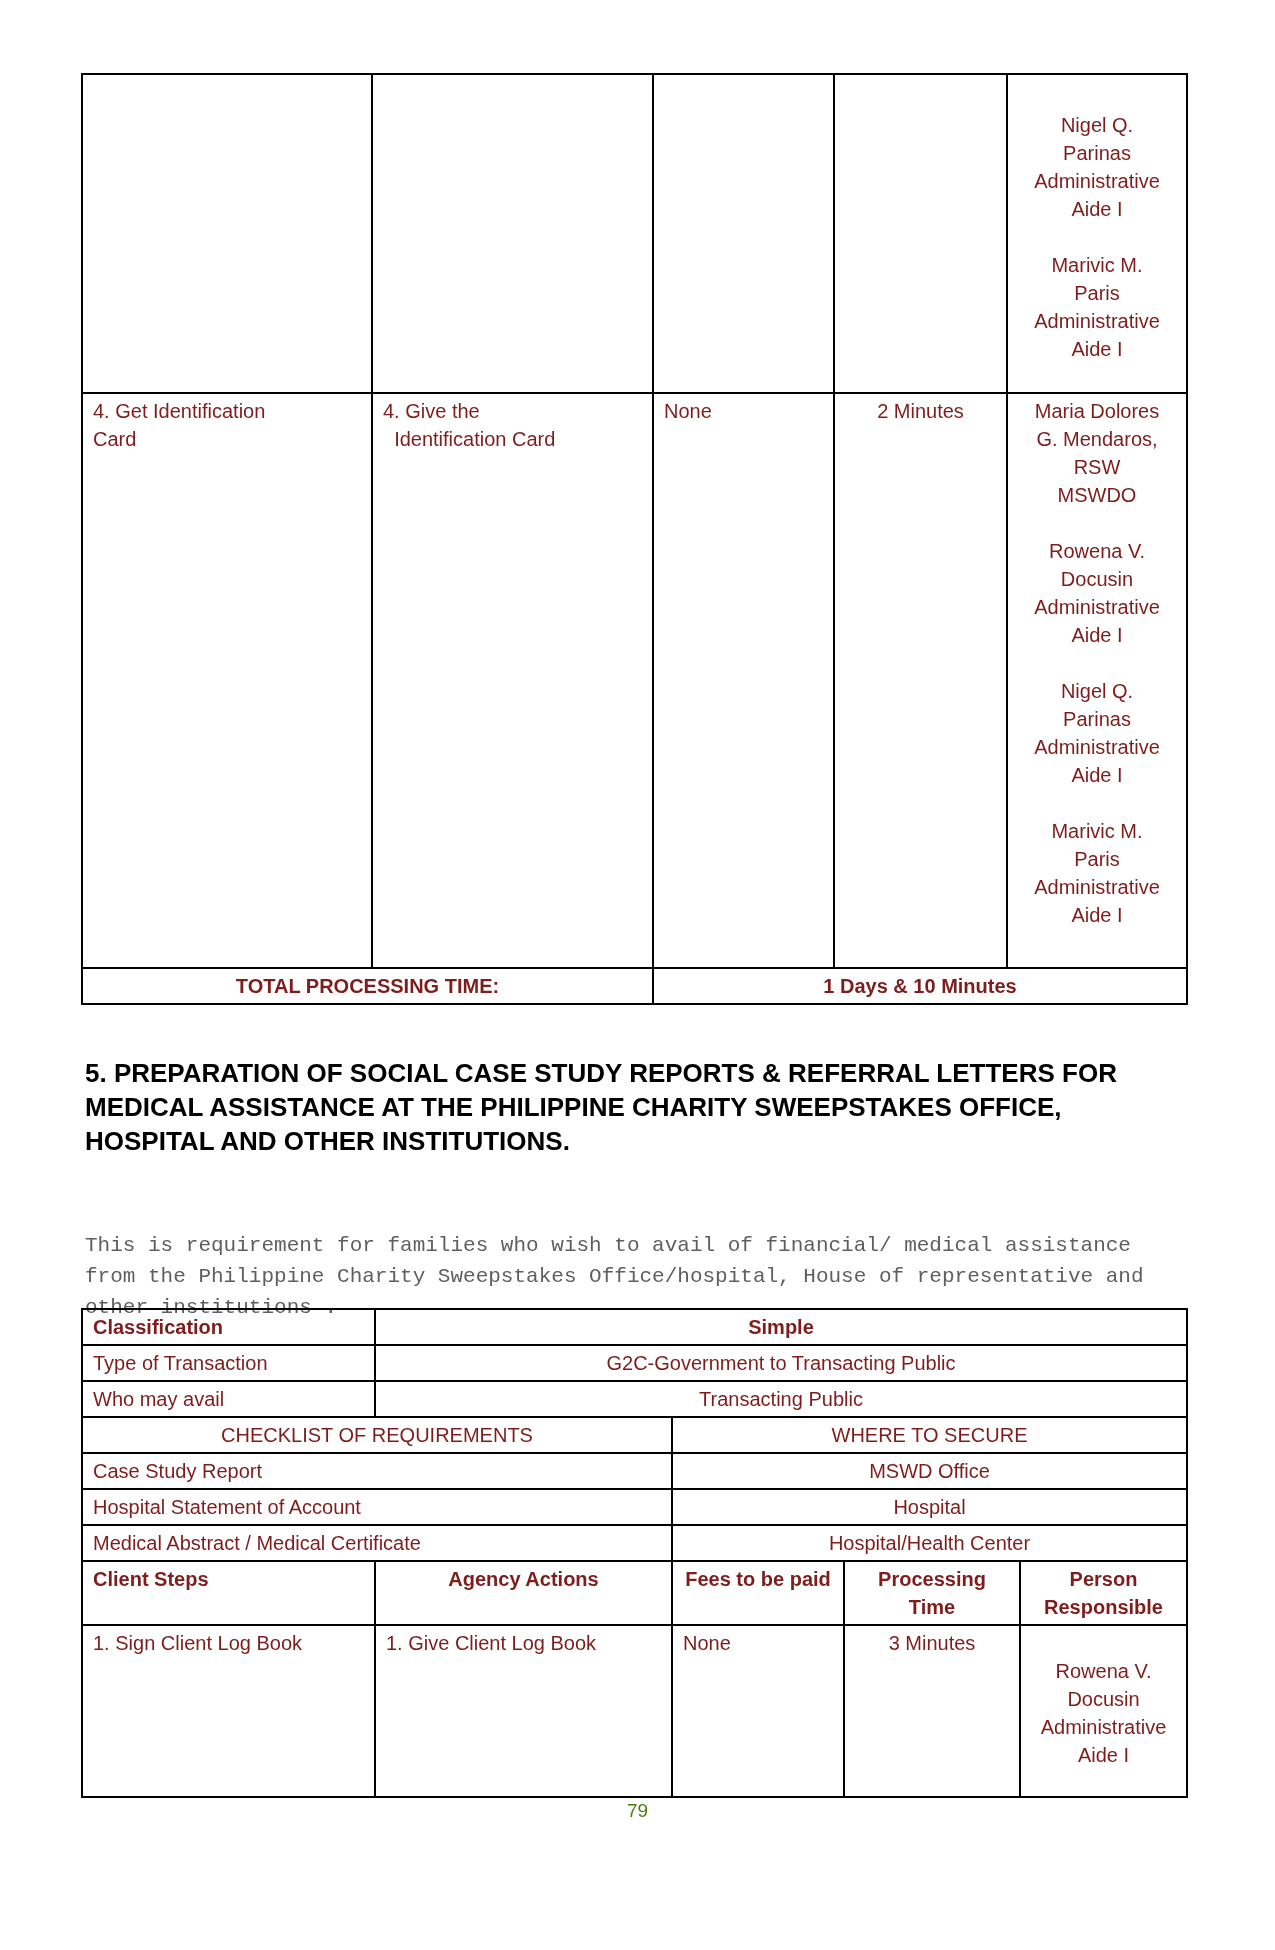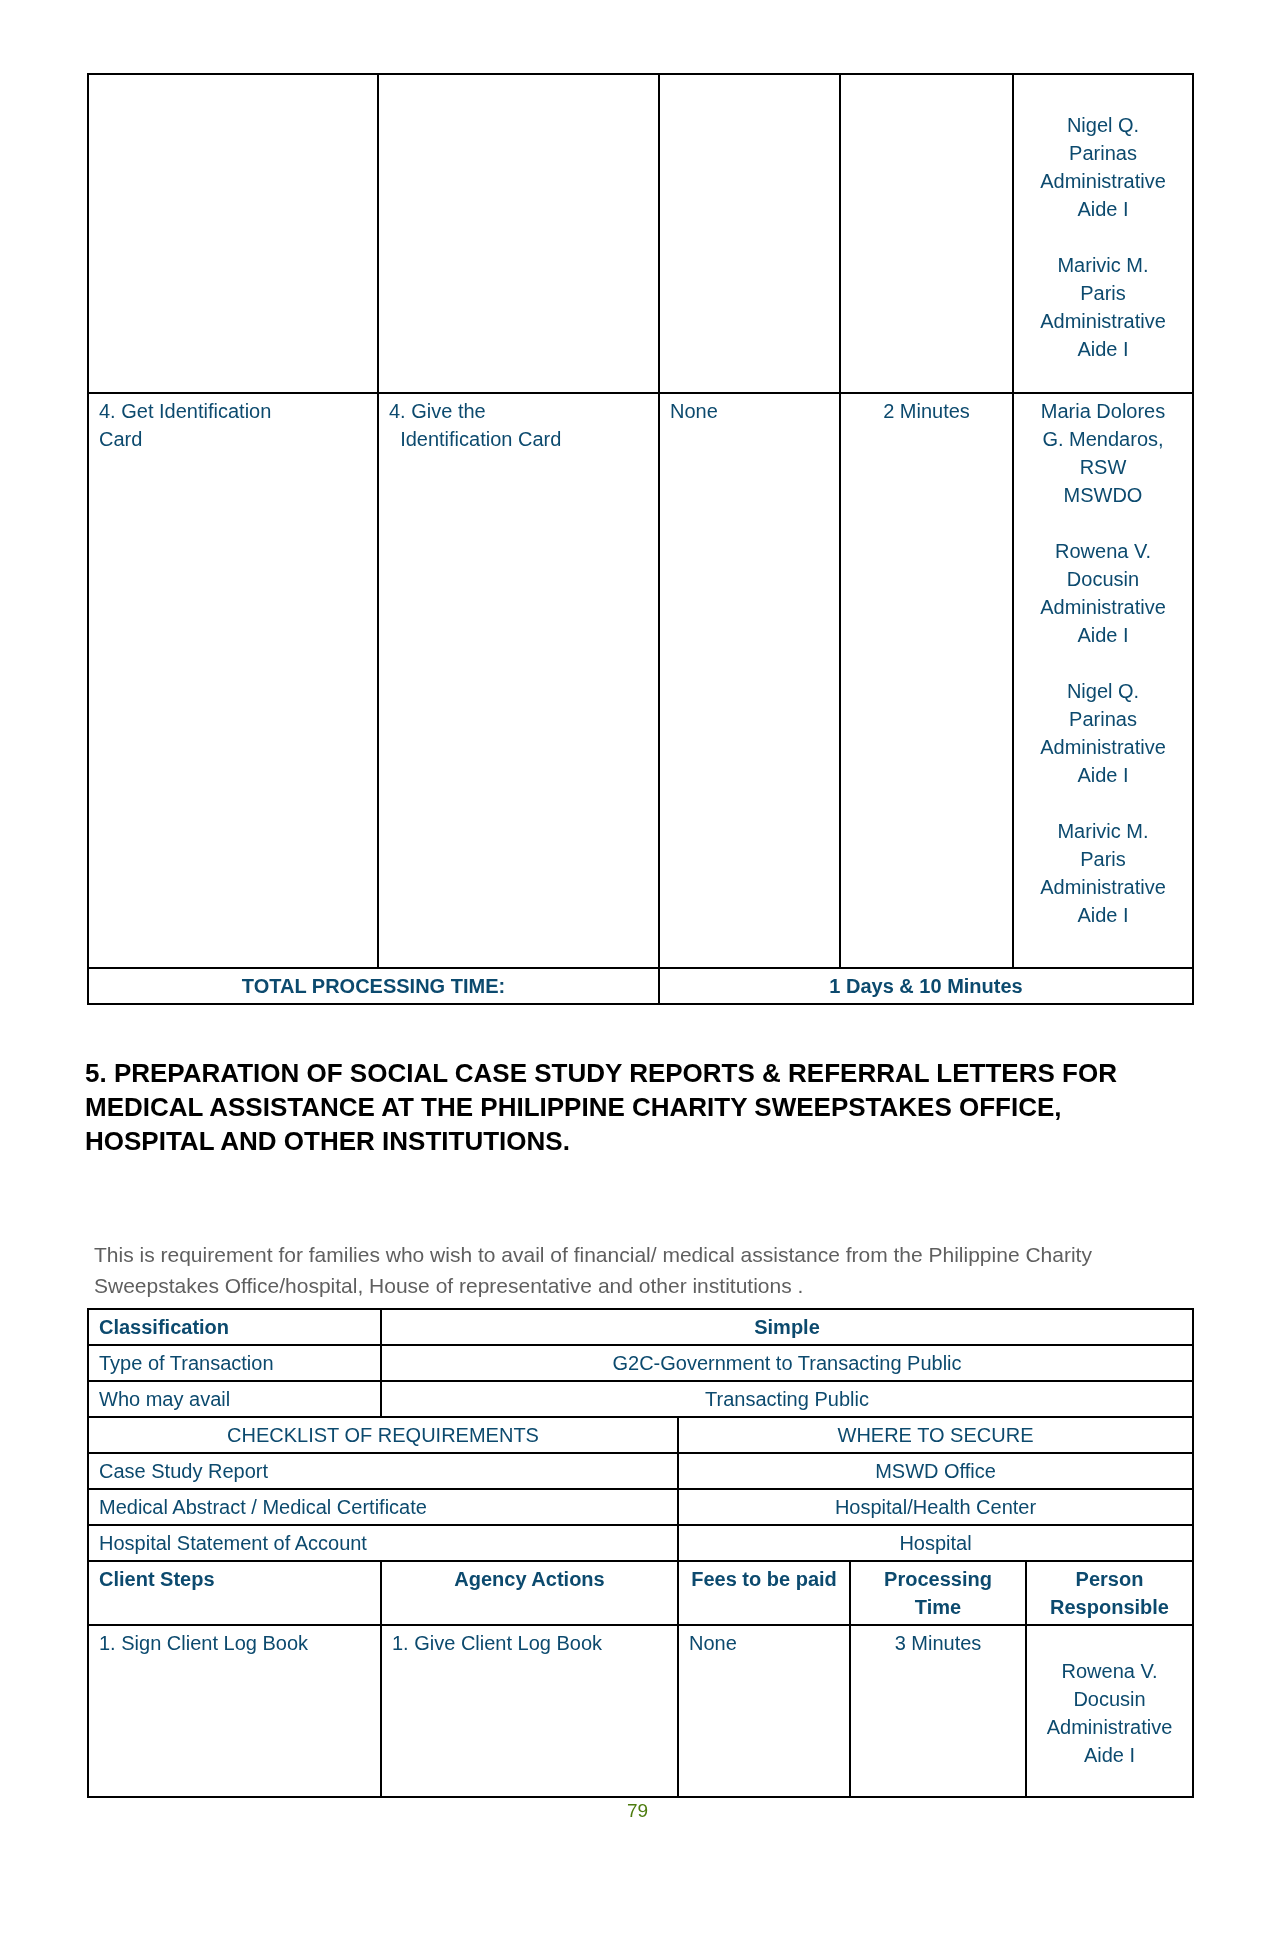--- a/index.html
+++ b/index.html
@@ -1,22 +1,22 @@
 <!DOCTYPE html>
 <html><head>
 <meta charset="utf-8">
 <style>
   html,body { margin:0; padding:0; background:#fff; }
   .page {
     position:relative; width:1275px; height:1950px; background:#ffffff;
     font-family:"Liberation Sans", sans-serif; color:#000; overflow:hidden;
   }
   table.doc {
-    position:absolute; left:87px; border-collapse:collapse; table-layout:fixed;
-    width:1105px; font-size:20px; line-height:28px; color:#0c4a6e;
+    position:absolute; left:81px; border-collapse:collapse; table-layout:fixed;
+    width:1105px; font-size:20px; line-height:28px; color:#7f1d1d;
   }
   table.doc td {
     border:2px solid #000; vertical-align:top; padding:3px 10px; overflow:hidden;
   }
   .t1 { top:73px; }
   .t2 { top:1308px; }
   .pre    { white-space:pre-wrap; }
   .center { text-align:center; }
   .bold   { font-weight:bold; }
   .carry-person { padding-top:36px !important; }
@@ -26,22 +26,22 @@
   .r-total td { padding-top:1px; padding-bottom:1px; }
   .h31 { height:31px; } .h32 { height:32px;font-weight:bold; } .h29 { height:29px; }
   .h30 { height:30px; } .h28 { height:28px; } .h59 { height:59px; }
   .h172 { height:172px; }
   .t2 .hdr td { font-weight:bold; }
   .section-heading {
     position:absolute; left:85px; top:1056px; width:1040px; margin:0;
     font-size:26px; line-height:34px; font-weight:bold; color:#000;
   }
   .section-desc {
-    position:absolute; left:85px; top:1230px; width:1105px; margin:9px;
-    font-size:21px; line-height:31px; color:#5f5f5f;
+    position:absolute; left:85px; top:1230px; width:1105px; margin:0;
+    font-size:21px; line-height:31px; color:#5f5f5f;font-family:Liberation Mono, monospace;
   }
   .pageno {
     position:absolute; top:1800px; left:0; width:1275px; text-align:center;
     font-size:19px; color:#4d7c0f;
   }
 </style>
 </head>
 <body>
 
 <div class="page">
@@ -130,26 +130,26 @@
       </tr>
       <tr class="h28">
         <td colspan="2" class="center">CHECKLIST OF REQUIREMENTS</td>
         <td colspan="3" class="center">WHERE TO SECURE</td>
       </tr>
       <tr class="h30">
         <td colspan="2">Case Study Report</td>
         <td colspan="3" class="center">MSWD Office</td>
       </tr>
       <tr class="h30">
+        <td colspan="2">Hospital Statement of Account</td>
+        <td colspan="3" class="center">Hospital</td>
+      </tr>
+      <tr class="h30">
         <td colspan="2">Medical Abstract / Medical Certificate</td>
         <td colspan="3" class="center">Hospital/Health Center</td>
-      </tr>
-      <tr class="h30">
-        <td colspan="2">Hospital Statement of Account</td>
-        <td colspan="3" class="center">Hospital</td>
       </tr>
       <tr class="hdr h59">
         <td>Client Steps</td>
         <td class="center">Agency Actions</td>
         <td class="center">Fees to be paid</td>
         <td class="center">Processing Time</td>
         <td class="center">Person Responsible</td>
       </tr>
       <tr class="h172">
         <td>1. Sign Client Log Book</td>

